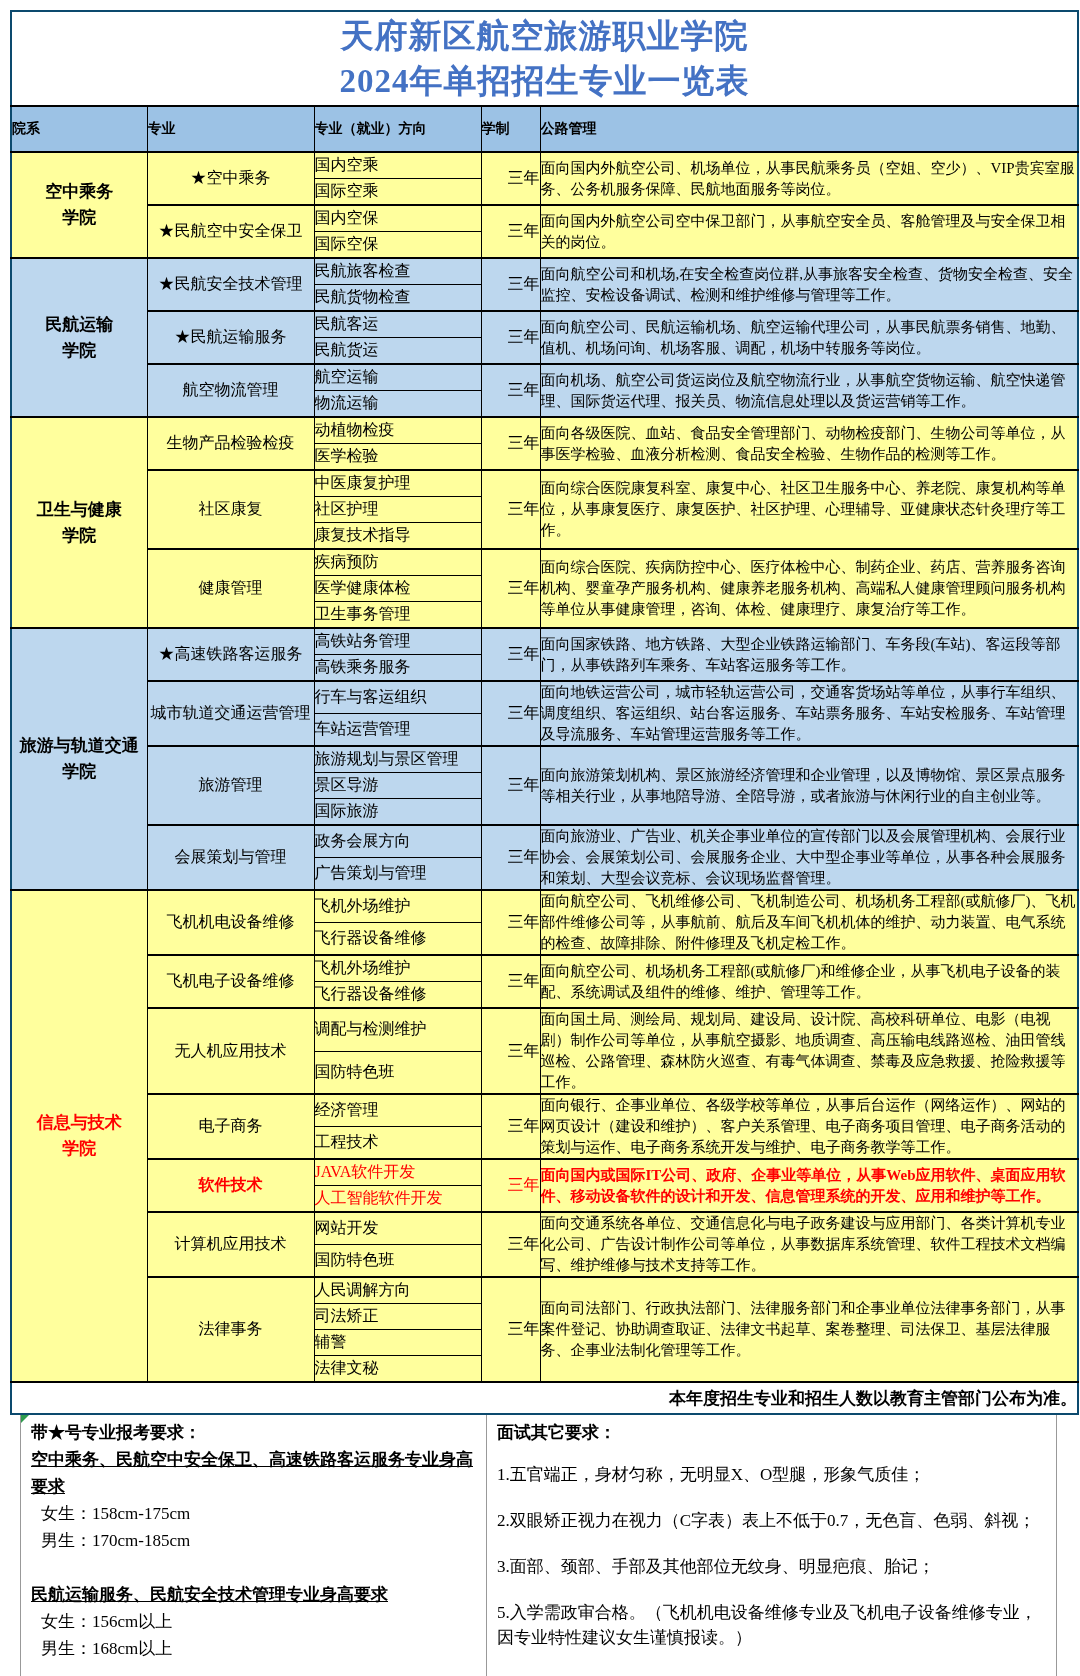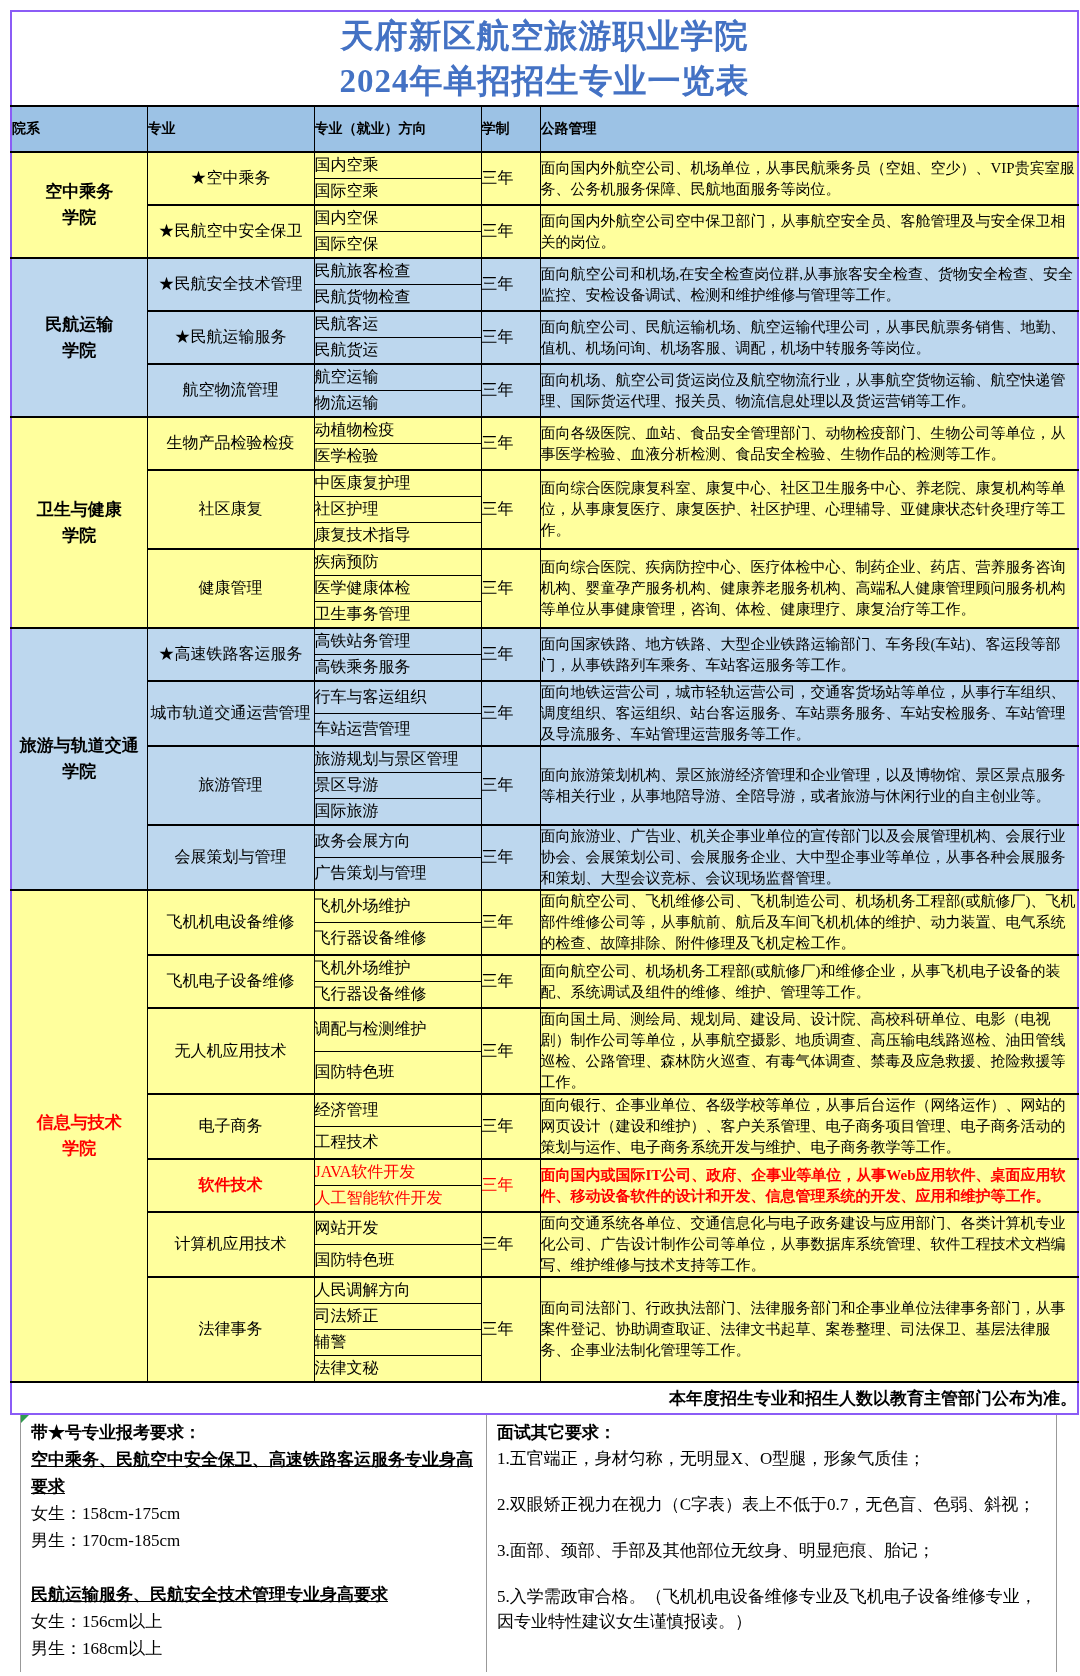--- a/index.html
+++ b/index.html
@@ -10,21 +10,21 @@
     font-family:"Liberation Serif","DejaVu Serif",serif;
     color:#000;
     overflow:hidden;
   }
   .sheet{position:absolute;left:10px;top:10px;width:1067px;}
 
   table.main{
     border-collapse:collapse;
     width:1067px;
     table-layout:fixed;
-    border:2px solid #8b5cf6;
+    border:2px solid #0c4a6e;
   }
   table.main td,table.main th{
     border:1px solid #000;
     padding:0;
     overflow:hidden;
   }
   .title-cell{
     height:93px;
     text-align:center;
     vertical-align:middle;
@@ -55,21 +55,21 @@
   }
   td.major-cell{
     text-align:center;vertical-align:middle;
     font-size:16px;
   }
   td.dir-cell{
     vertical-align:middle;
     font-size:16px;height:25px;
   }
   td.dur-cell{
-    text-align:left;vertical-align:middle;
+    text-align:right;vertical-align:middle;
     font-size:16px;
   }
   td.jobs-cell{
     text-align:left;vertical-align:middle;
     font-size:15px;line-height:21px;
     padding:3px 5px;
   }
   tr.major-start td{border-top-width:2px;}
   tr.section-start td{border-top-width:2px;}
   .red-text{color:var(--red) !important;}
@@ -92,23 +92,23 @@
     border-right:1px solid #999;
     padding:4px 10px 10px 10px;
     box-sizing:border-box;
     font-size:17px;
     line-height:27px;
   }
   .note-left{width:467px;border-left:1px solid #999;}
   .note-right{width:570px;}
   .note-title{font-weight:bold;}
   .note-heading{font-weight:bold;text-decoration:underline;}
-  .note-line{font-weight:normal;}
+  .note-line{font-weight:normal;margin-left:10px;}
   .note-gap{height:27px;}
-  .note-item{font-weight:normal;margin-bottom:21px;line-height:25px;}
+  .note-item{font-weight:normal;margin-bottom:21px;line-height:25px;margin-top:16px;}
   .corner-flag{
     position:absolute;left:0;top:0;
     width:0;height:0;
     border-top:8px solid #2E9B4E;
     border-right:8px solid transparent;
   }
 </style>
 </head>
 <body>
 

